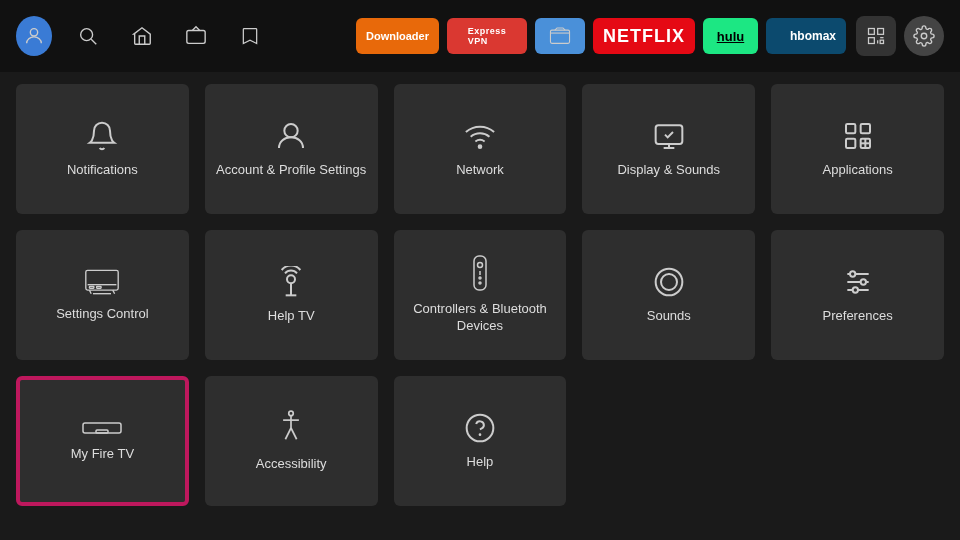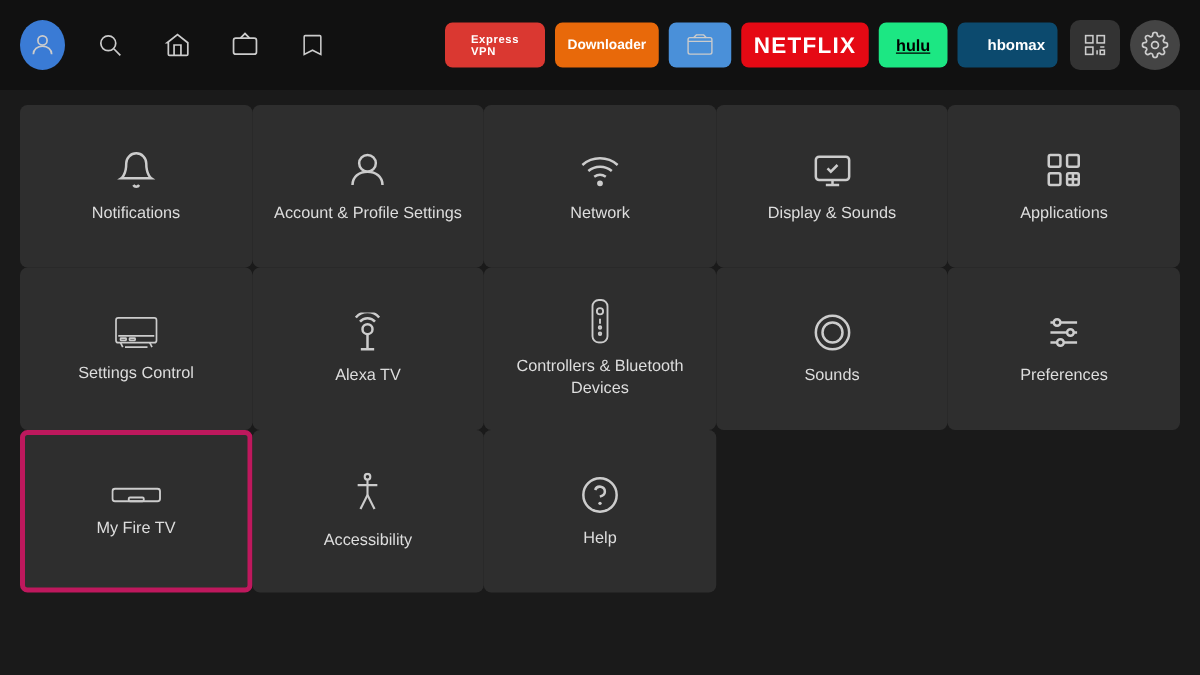--- a/index.html
+++ b/index.html
@@ -100,21 +100,21 @@
       align-items: center;
       justify-content: center;
       cursor: pointer;
     }
 
     
     .main-grid {
       display: grid;
       grid-template-columns: repeat(5, 1fr);
       grid-template-rows: repeat(3, 130px);
-      gap: 0;
+      gap: 16px;
       padding: 8px 16px;
       margin-top: 4px;
     }
 
     .grid-item {
       background: #2e2e2e;
       border-radius: 6px;
       display: flex;
       flex-direction: column;
       align-items: center;
@@ -189,25 +189,25 @@
     </div>
 
     <div class="nav-icon">
       <svg width="20" height="22" viewBox="0 0 24 24" stroke="#ccc" stroke-width="2">
         <path d="M5 3h14a1 1 0 011 1v17l-8-4-8 4V4a1 1 0 011-1z"></path>
       </svg>
     </div>
   </div>
 
   <div class="nav-apps">
+    <div class="app-badge downloader">
+      <span style="font-size:11px; font-weight:bold;">Downloader</span>
+    </div>
     <div class="app-badge expressvpn">
       <span style="font-size:9px; font-weight:bold; letter-spacing:0.5px;">Express<br>VPN</span>
-    </div>
-    <div class="app-badge downloader">
-      <span style="font-size:11px; font-weight:bold;">Downloader</span>
     </div>
     <div class="app-badge filemanager">
       <svg width="22" height="18" viewBox="0 0 30 24" stroke="#fff" stroke-width="2">
         <rect x="2" y="4" width="26" height="18" rx="2"></rect>
         <path d="M2 8h26"></path>
         <path d="M8 4l3-3h8l3 3"></path>
       </svg>
     </div>
     <div class="app-badge netflix">
       <span style="font-size:18px; font-weight:bold; letter-spacing:1px;">NETFLIX</span>
@@ -317,21 +317,21 @@
   <div class="grid-item">
     <div class="item-icon">
       <svg width="32" height="32" viewBox="0 0 24 24" stroke="#ccc" stroke-width="1.5">
         <circle cx="12" cy="10" r="3"></circle>
         <path d="M7.5 5.5A6 6 0 0116.5 5.5"></path>
         <path d="M5 3A9 9 0 0119 3"></path>
         <line x1="12" y1="13" x2="12" y2="22"></line>
         <line x1="8" y1="22" x2="16" y2="22"></line>
       </svg>
     </div>
-    <span class="item-label">Alexa TV</span>
+    <span class="item-label">Help TV</span>
   </div>
 
   <div class="grid-item">
     <div class="item-icon">
       <svg width="22" height="36" viewBox="0 0 18 36" stroke="#ccc" stroke-width="1.5">
         <rect x="3" y="1" width="12" height="34" rx="5"></rect>
         <circle cx="9" cy="10" r="2.5"></circle>
         <line x1="9" y1="16" x2="9" y2="20"></line>
         <circle cx="9" cy="23" r="1"></circle>
         <circle cx="9" cy="28" r="1"></circle>

